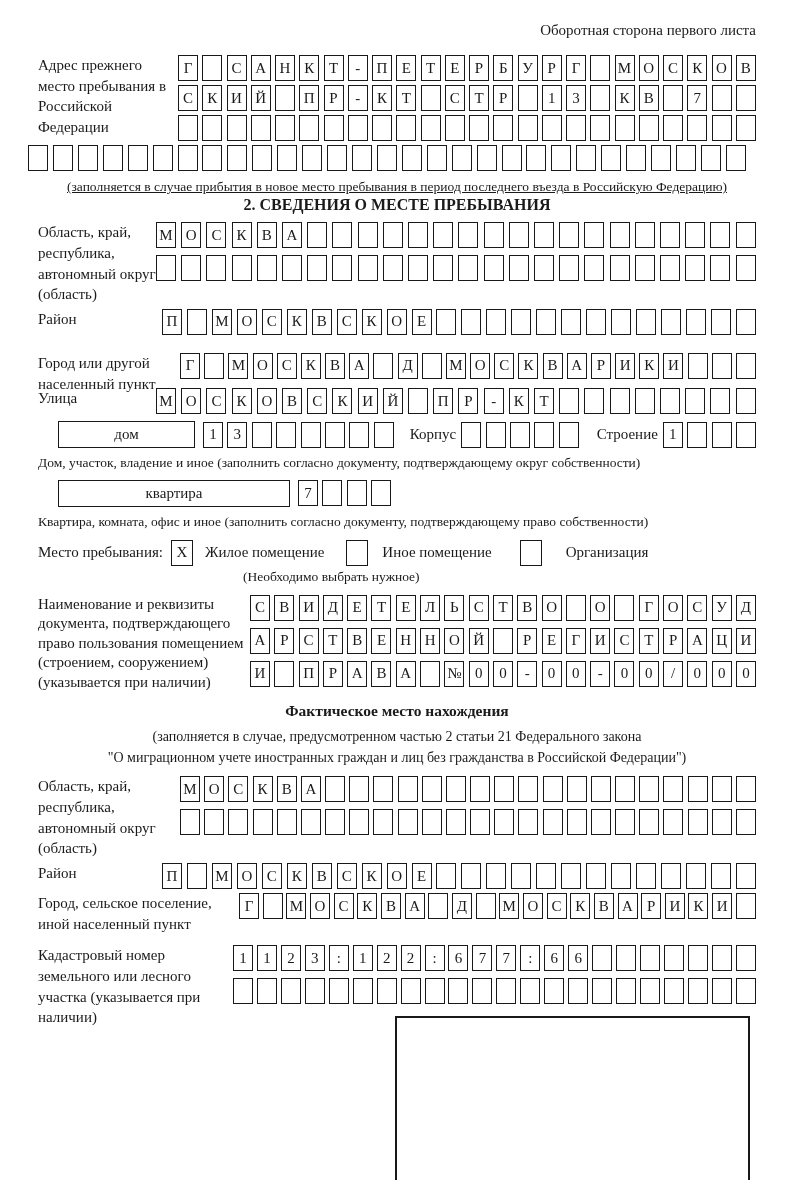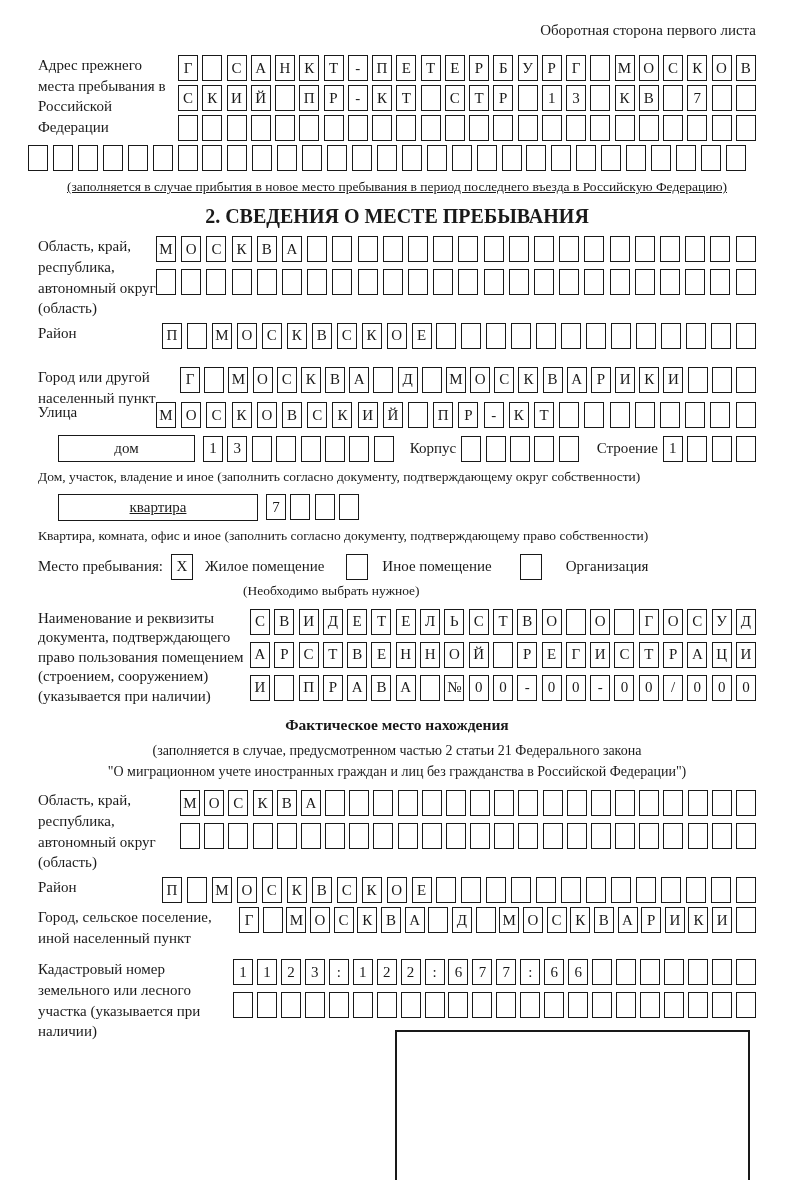--- a/index.html
+++ b/index.html
@@ -22,31 +22,31 @@
   .grid{display:flex;justify-content:space-between;width:100%;}
   .cell{
     flex:0 0 20px;width:20px;height:26px;box-sizing:border-box;
     border:1.6px solid #191919;background:#fff;
     display:flex;align-items:center;justify-content:center;
     font-size:15px;line-height:1;
   }
   .fullgrid{margin-left:-10px;margin-top:2px;}
   .cap{font-size:13.5px;line-height:1.35;}
   .cap-center{text-align:center;margin-top:7px;text-decoration:underline;}
-  .sec-title{text-align:center;font-weight:bold;font-size:20px;margin-top:9px;margin-bottom:8px;}
+  .sec-title{text-align:center;font-weight:bold;font-size:16px;margin-bottom:8px;}
   .sub-title{text-align:center;font-weight:bold;font-size:15.5px;margin-top:10px;}
   .fact-cap{text-align:center;font-size:14px;line-height:1.5;margin-top:6px;}
   
   .inline-row{display:flex;align-items:center;margin-top:7px;padding-left:20px;}
   .wide-box{
     height:27px;box-sizing:border-box;border:1.6px solid #191919;
     display:flex;align-items:center;justify-content:center;font-size:15px;
   }
   .dom-box{width:162px;}
-  .kv-box{width:200px;text-decoration:underline;}
+  .kv-box{width:232px;}
   .minigrid{display:flex;gap:4.4px;margin-left:8px;}
   .mini-label{font-size:15px;margin-left:16px;margin-right:5px;}
   .caption-left{margin-top:6px;}
   
   .stay-row{display:flex;align-items:center;margin-top:9px;font-size:15px;}
   .chk{
     width:22px;height:26px;box-sizing:border-box;border:1.6px solid #191919;
     display:flex;align-items:center;justify-content:center;font-size:15px;
   }
   .stay-hint{font-size:13.5px;margin-top:3px;margin-left:205px;}
@@ -59,21 +59,21 @@
     margin-left:357px;margin-top:-16px;
   }
   .gap7{gap:7px;}
 </style>
 </head>
 <body>
 
 <div class="header-note">Оборотная сторона первого листа</div>
 
 <div class="frow">
-  <div class="lbl lbl-140">Адрес прежнего места пребывания в Российской Федерации</div>
+  <div class="lbl lbl-140">Адрес прежнего место пребывания в Российской Федерации</div>
   <div class="gridcol">
     <div class="grid">
         <span class="cell">Г</span>
         <span class="cell"></span>
         <span class="cell">С</span>
         <span class="cell">А</span>
         <span class="cell">Н</span>
         <span class="cell">К</span>
         <span class="cell">Т</span>
         <span class="cell">-</span>

